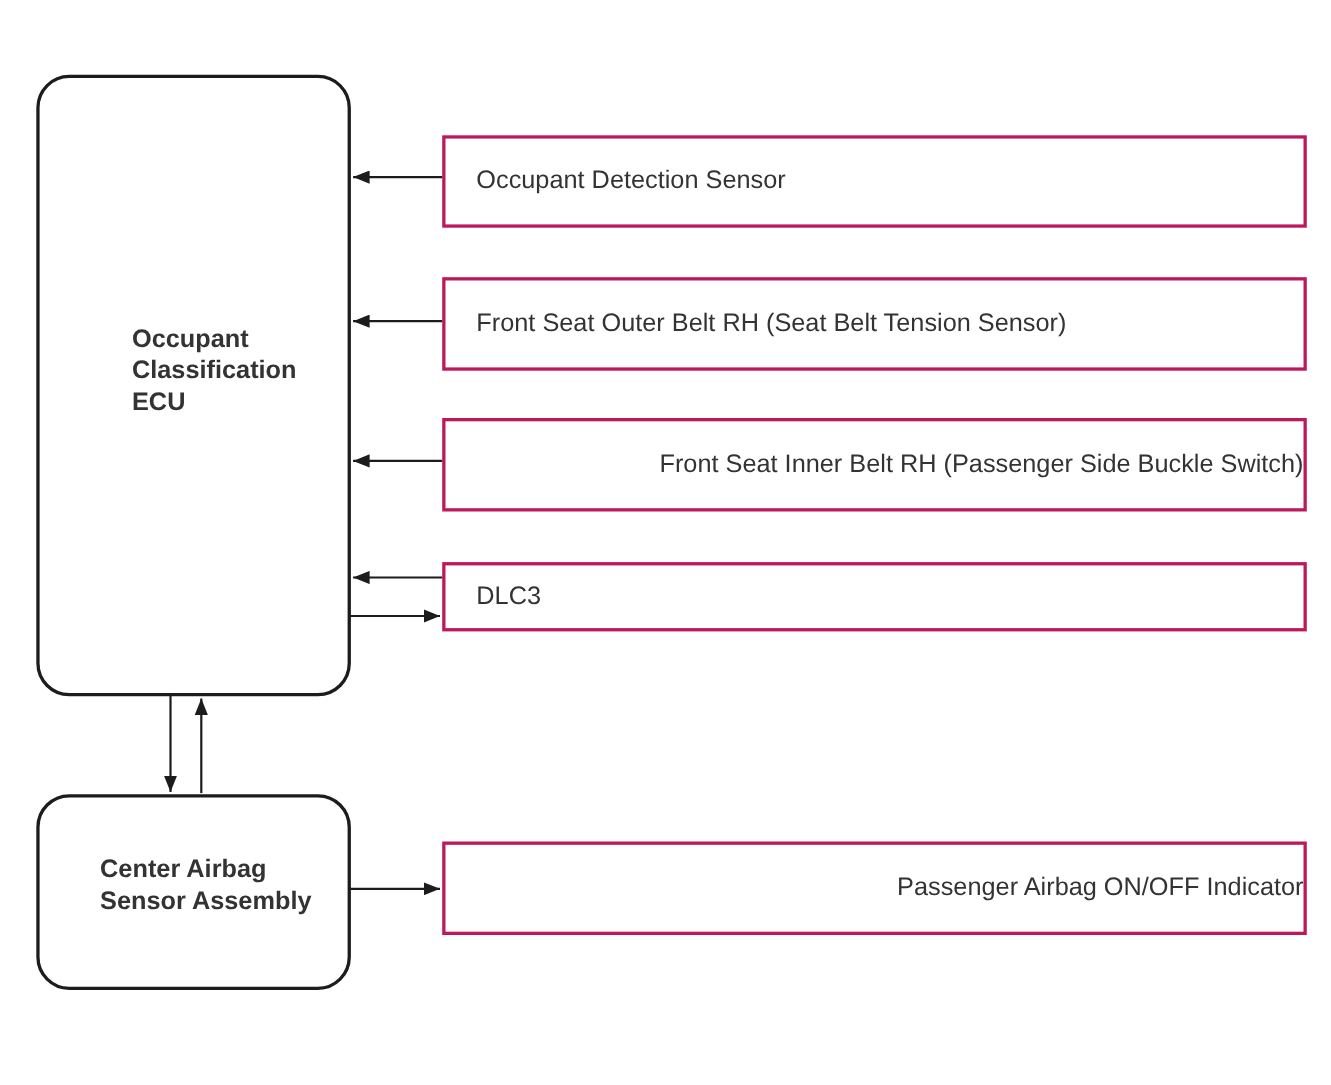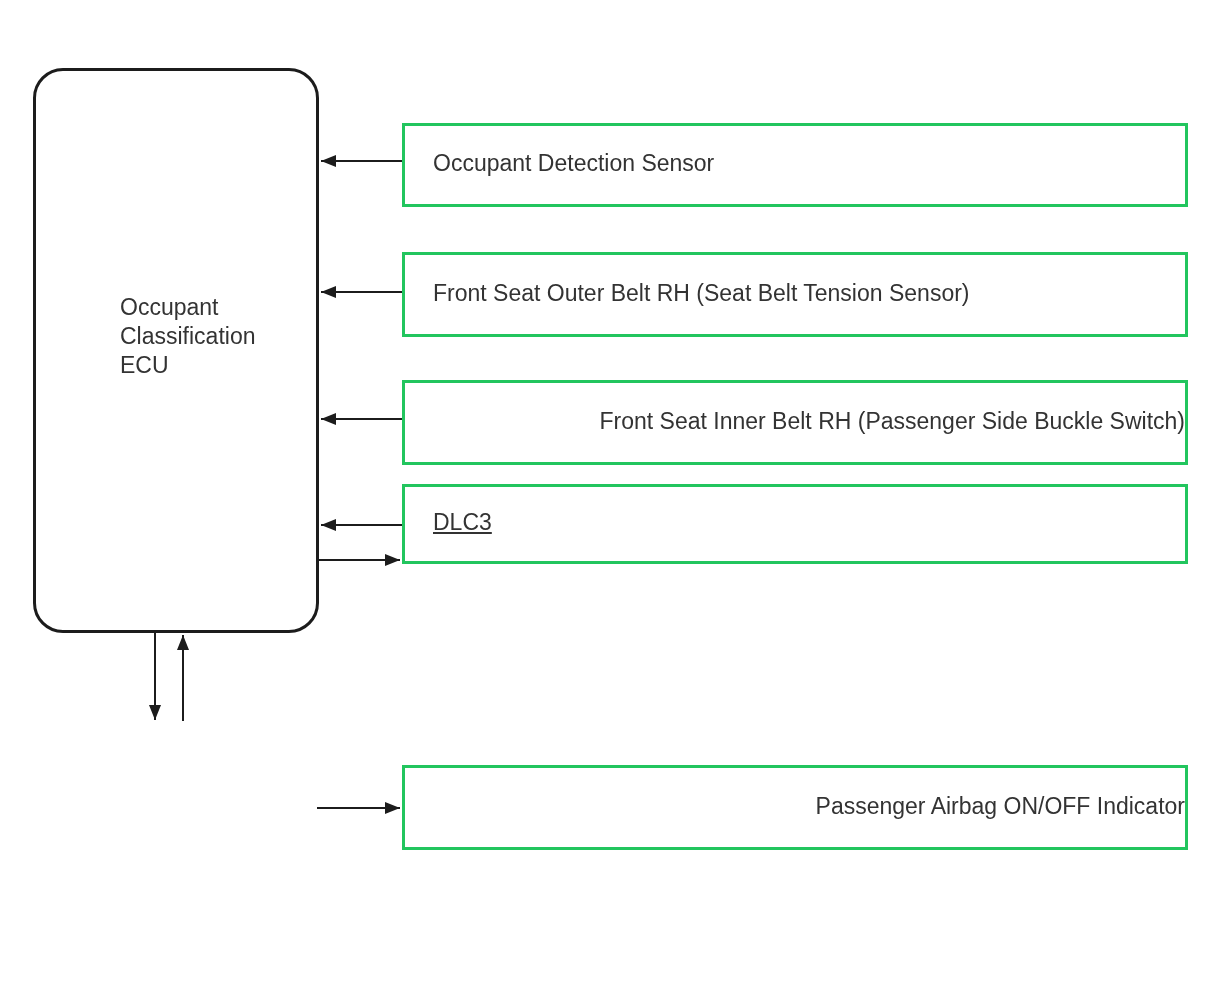--- a/index.html
+++ b/index.html
@@ -16,55 +16,56 @@
     color: #333333;
     overflow: hidden;
   }
   
   .node {
     position: absolute;
     background: #ffffff;
     border: 3px solid #1c1c1c;
     border-radius: 30px;
     box-sizing: border-box;
+    font-weight: bold;
   }
   .node .label {
     position: absolute;
     font-size: 23px;
     line-height: 29px;
     white-space: nowrap;
   }
   .node .label span { display: block; }
   #box-ecu { left: 33px; top: 68px; width: 286px; height: 565px; }
   #box-ecu .label { left: 84px; top: 222px; }
   #box-center-airbag { left: 33px; top: 722px; width: 286px; height: 178px; }
   #box-center-airbag .label { left: 55px; top: 50px; }
 
   
   .comp {
     position: absolute;
     left: 402px;
     width: 786px;
     background: #ffffff;
-    border: 3px solid #22c55e;
+    border: 3px solid #be185d;
     box-sizing: border-box;
     display: flex;
     align-items: center;
   }
   .comp .label {
     padding-left: 28px;
     font-size: 23px;
     line-height: 28px;
     white-space: nowrap;
     margin-top: -4px;
   }
   #box-ods  { top: 123px; height: 84px; }
   #box-outer-belt { top: 252px; height: 85px; }
   #box-inner-belt { top: 380px; height: 85px; justify-content: flex-end; }
-  #box-dlc3 { top: 484px; height: 80px; text-decoration: underline; }
+  #box-dlc3 { top: 511px; height: 63px; }
   #box-indicator { top: 765px; height: 85px; justify-content: flex-end; }
 
   .arrow-layer {
     position: absolute;
     left: 0; top: 0;
     width: 1210px;
     height: 986px;
     pointer-events: none;
   }
   .arrow-layer line {
@@ -78,20 +79,26 @@
 <div class="canvas">
 
   <div class="node" id="box-ecu">
     <div class="label">
       <span>Occupant</span>
       <span>Classification</span>
       <span>ECU</span>
     </div>
   </div>
 
+  <div class="node" id="box-center-airbag">
+    <div class="label">
+      <span>Center Airbag</span>
+      <span>Sensor Assembly</span>
+    </div>
+  </div>
 
   <div class="comp" id="box-ods">
     <div class="label">Occupant Detection Sensor</div>
   </div>
 
   <div class="comp" id="box-outer-belt">
     <div class="label">Front Seat Outer Belt RH (Seat Belt Tension Sensor)</div>
   </div>
 
   <div class="comp" id="box-inner-belt">

